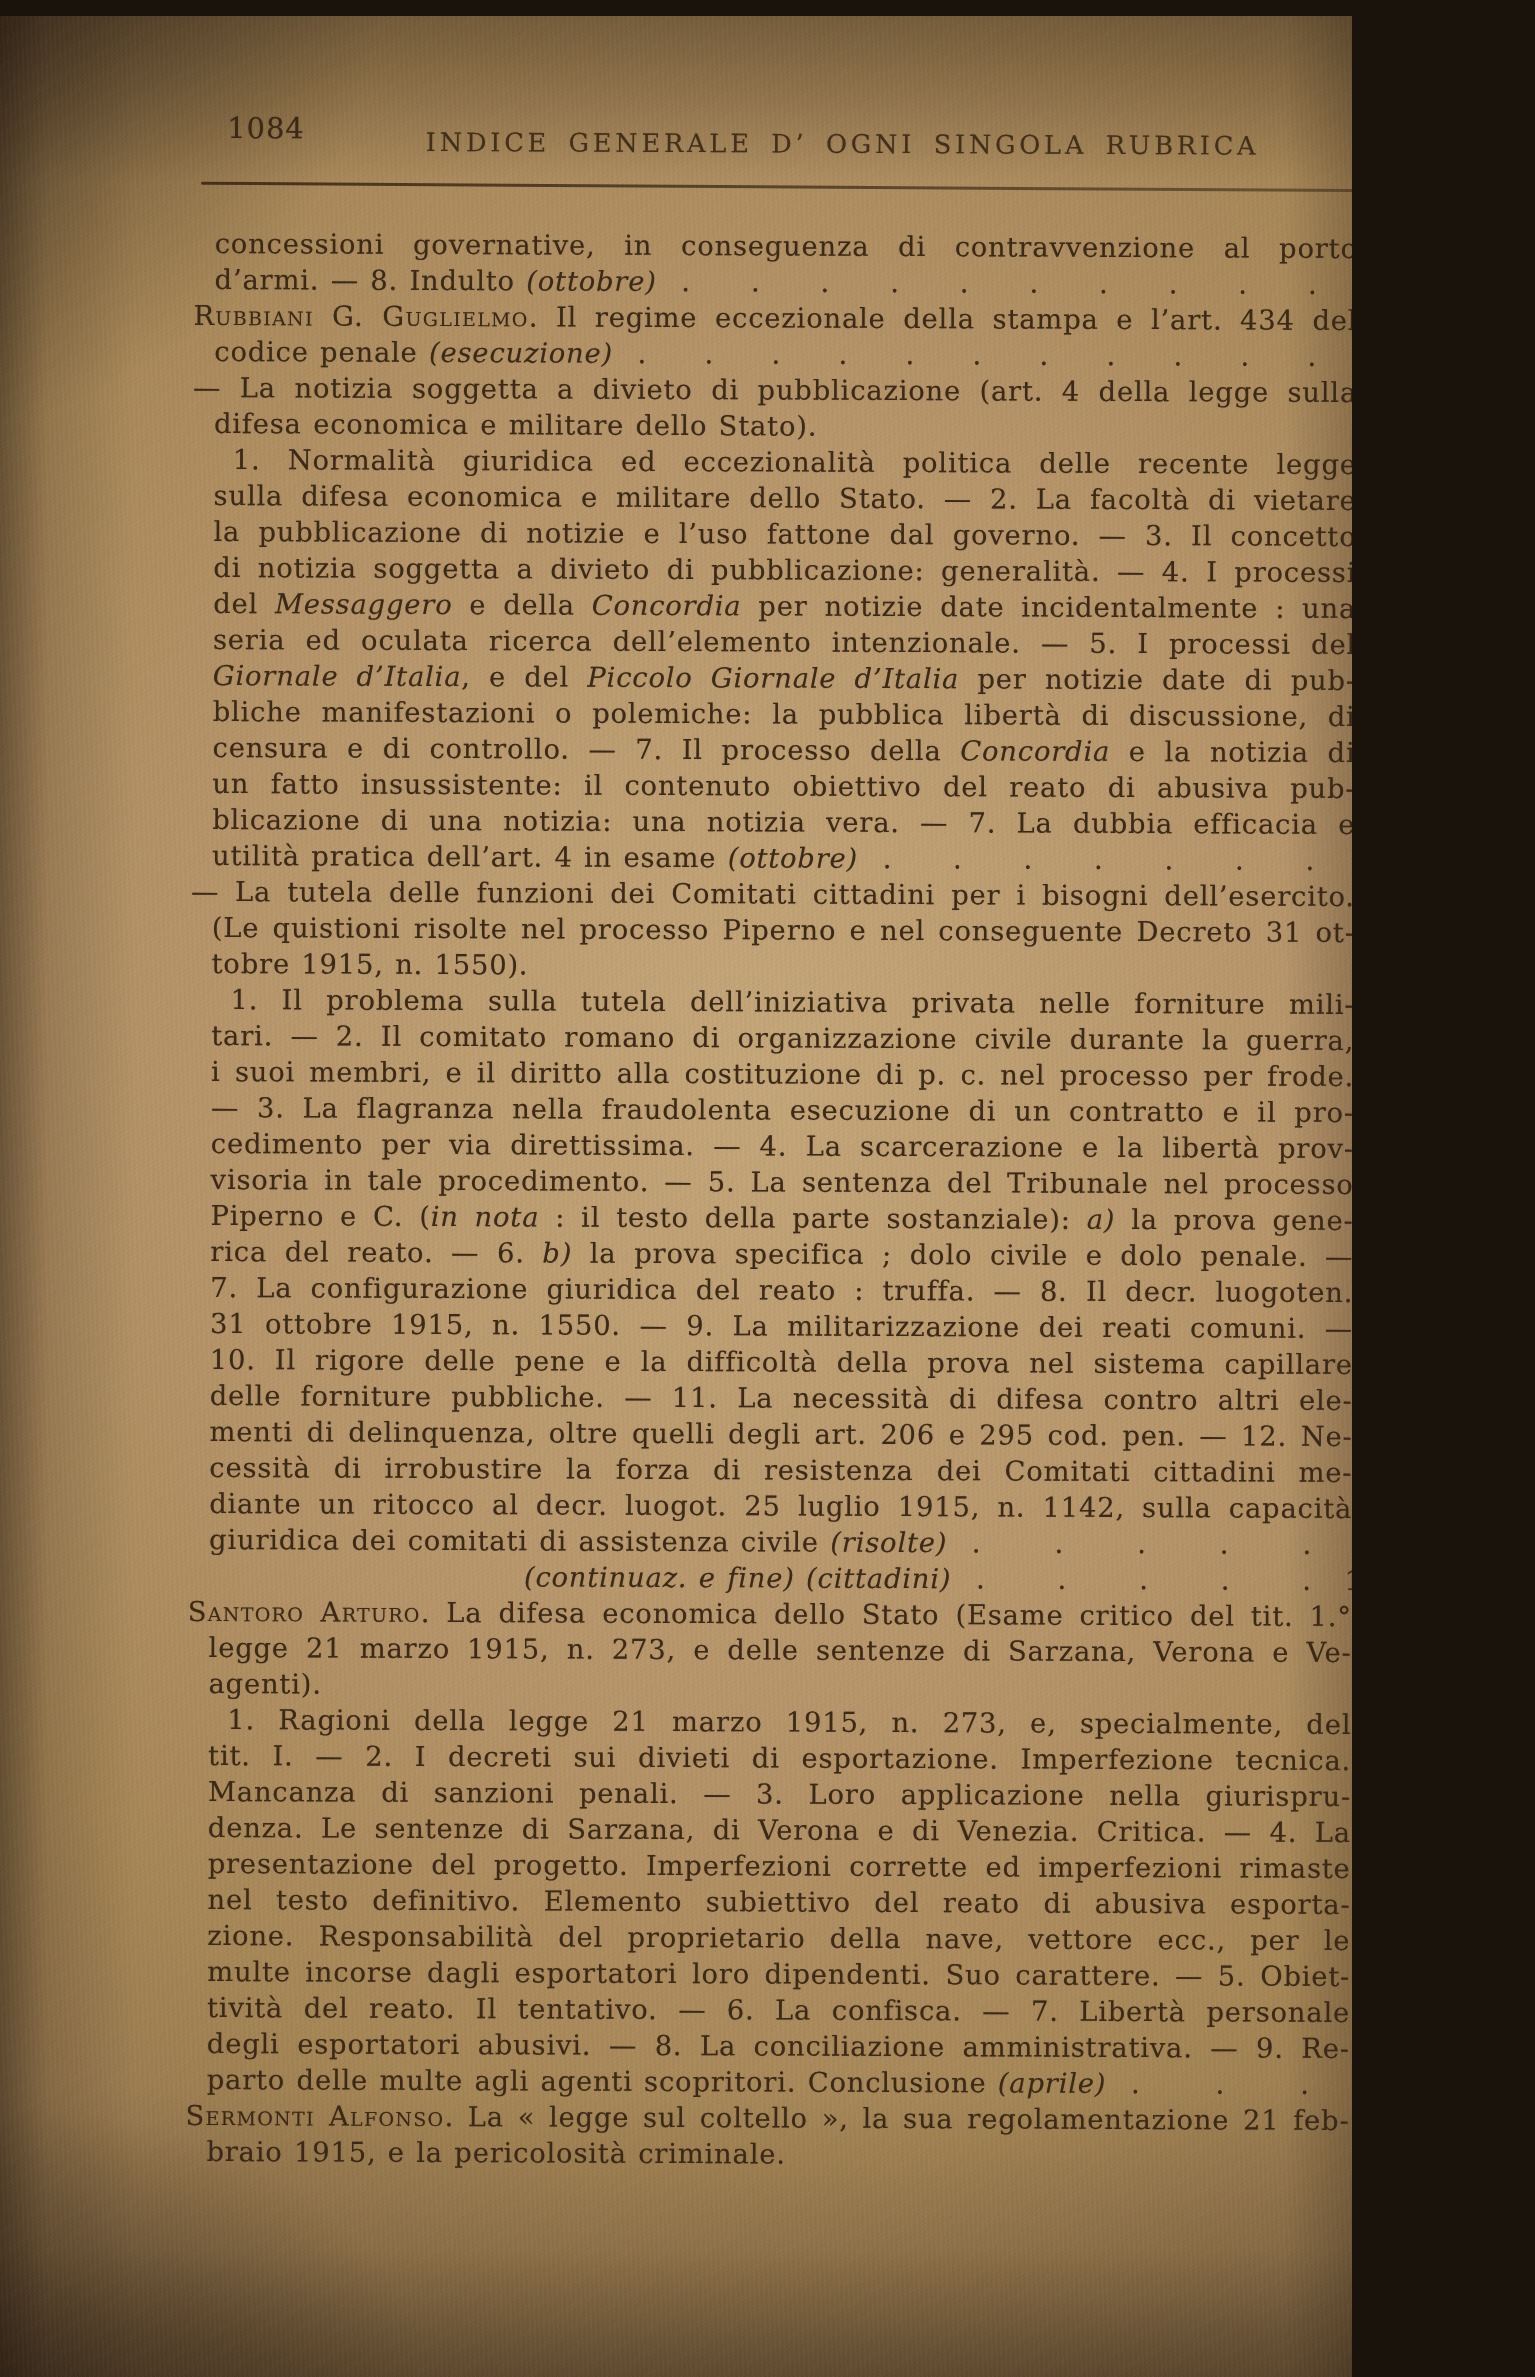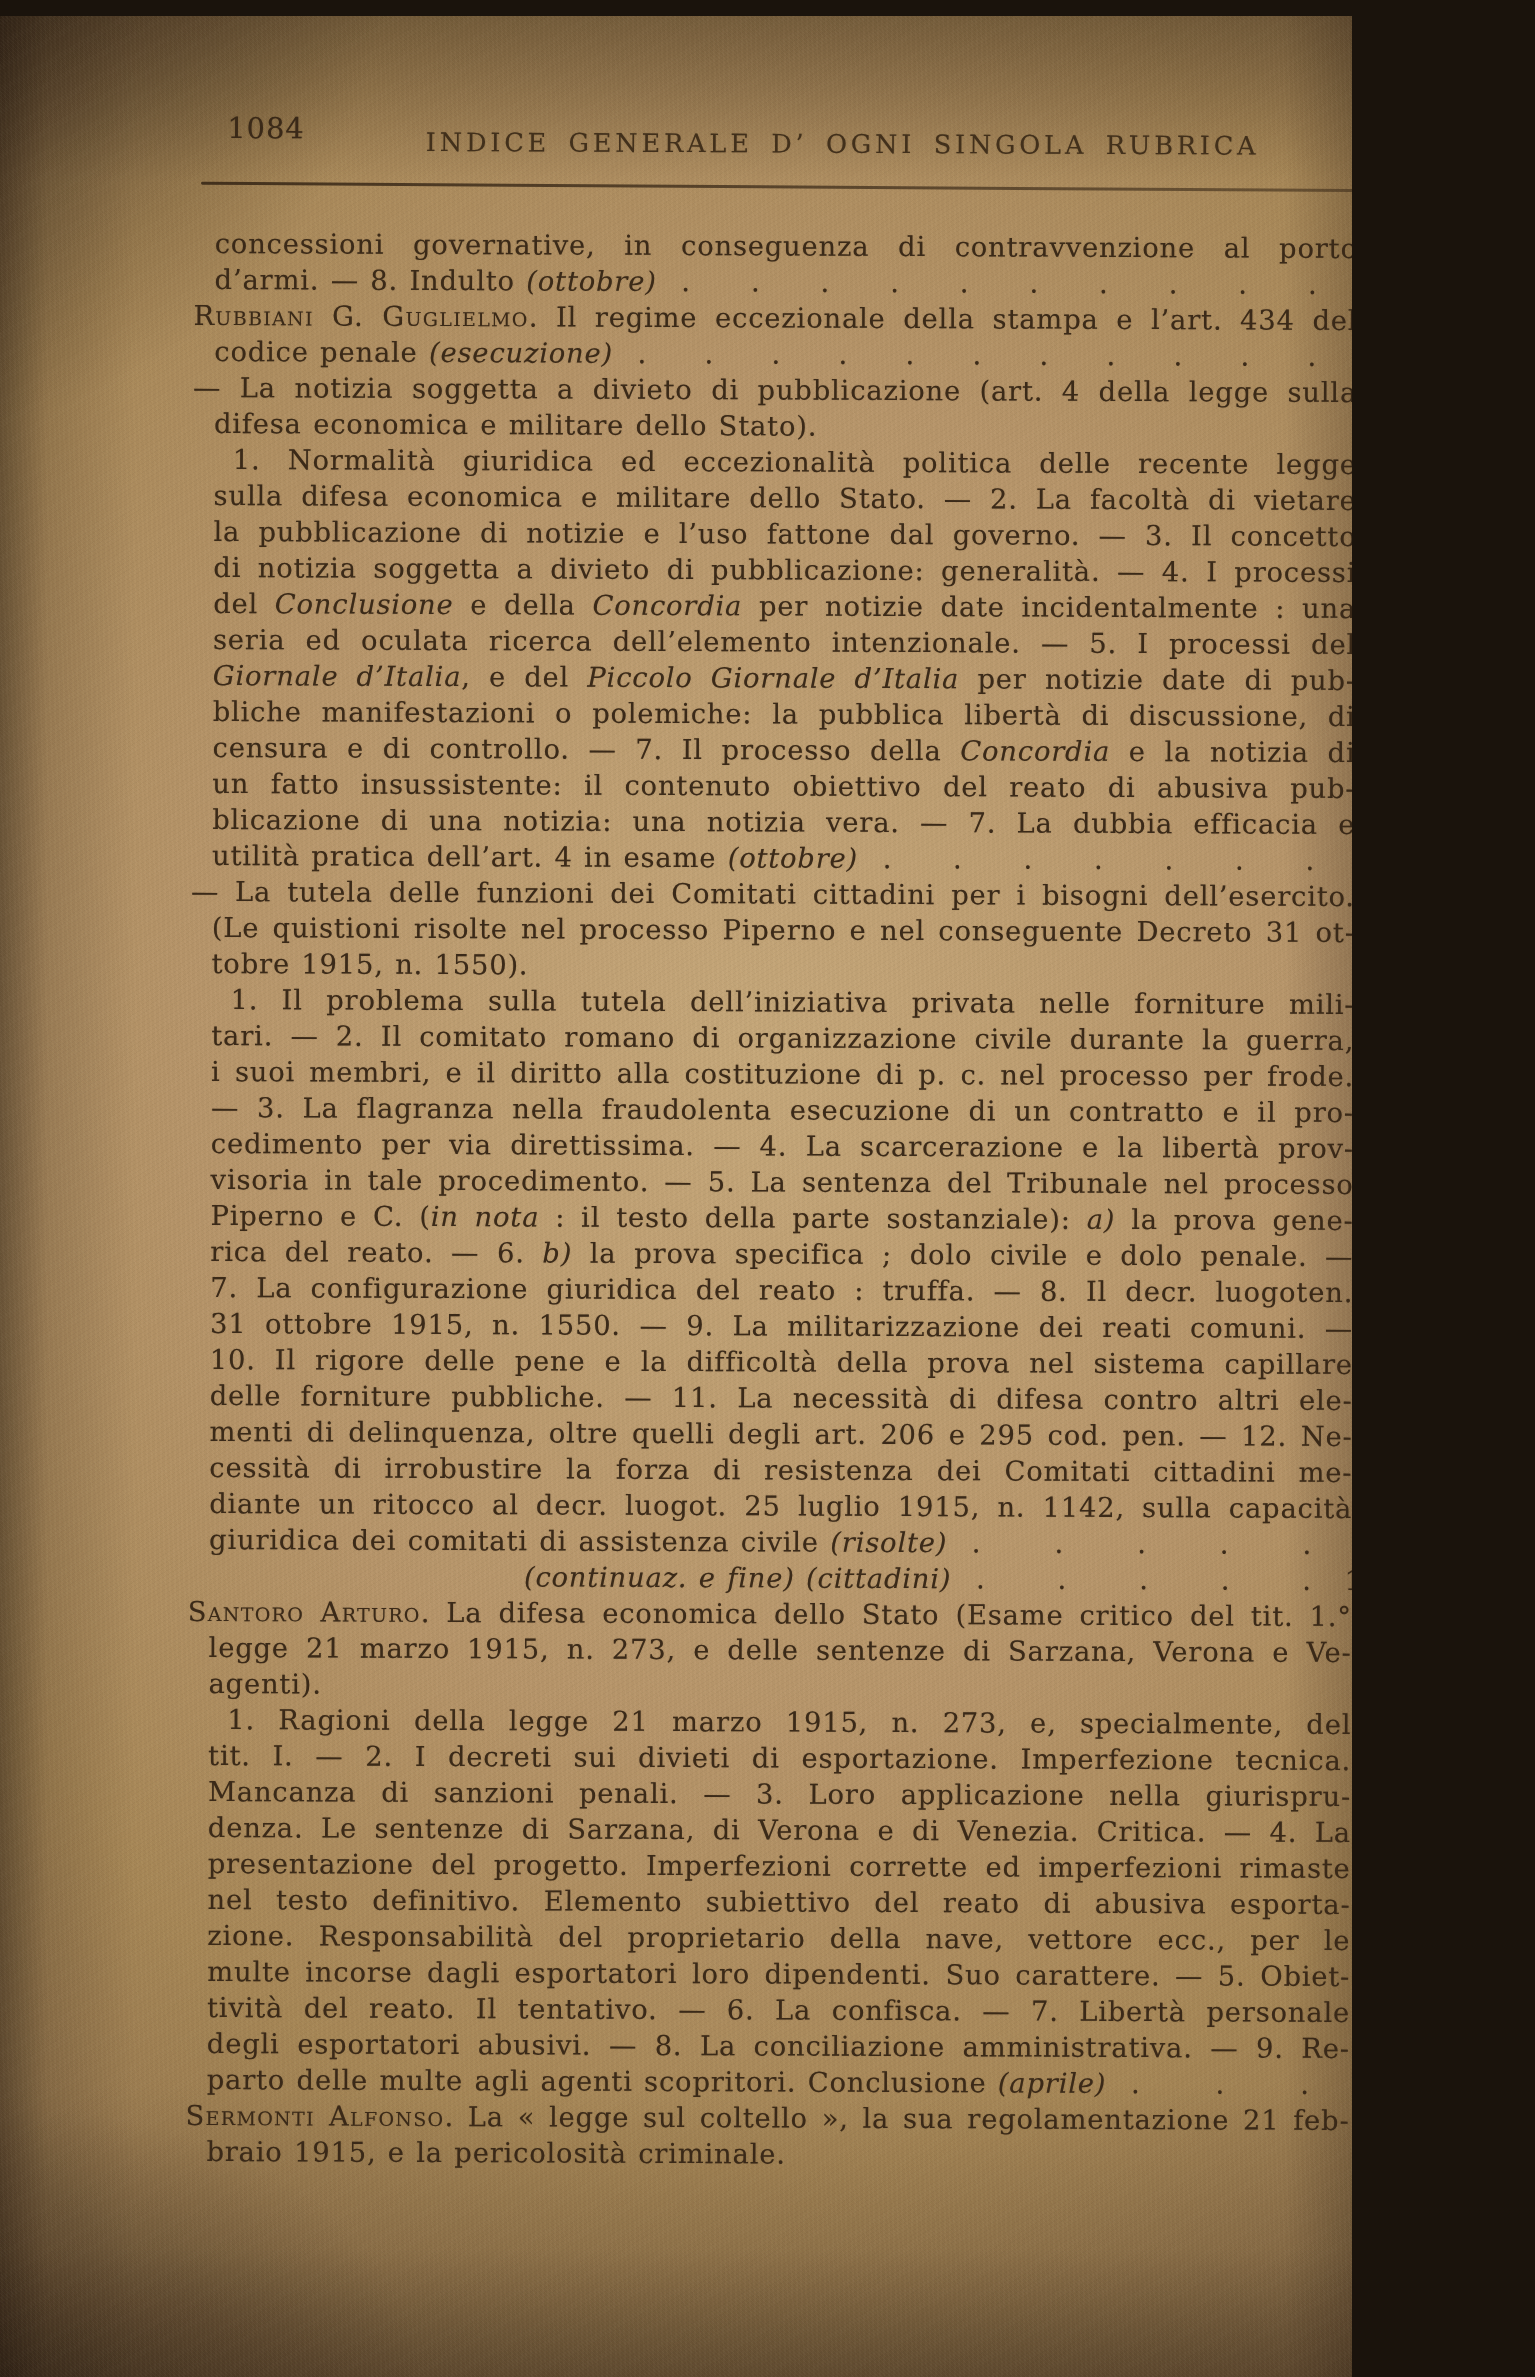--- a/index.html
+++ b/index.html
@@ -116,21 +116,21 @@
             <span>.</span>
           </span>
           <span class="num">800</span>
         </div>
         <div class="line author j"><span class="t">— La notizia soggetta a divieto di pubblicazione (art. 4 della legge sulla</span></div>
         <div class="line body"><span class="t">difesa economica e militare dello Stato).</span></div>
         <div class="line first j"><span class="t">1. Normalità giuridica ed eccezionalità politica delle recente legge</span></div>
         <div class="line body j"><span class="t">sulla difesa economica e militare dello Stato. — 2. La facoltà di vietare</span></div>
         <div class="line body j"><span class="t">la pubblicazione di notizie e l’uso fattone dal governo. — 3. Il concetto</span></div>
         <div class="line body j"><span class="t">di notizia soggetta a divieto di pubblicazione: generalità. — 4. I processi</span></div>
-        <div class="line body j"><span class="t">del <i>Conclusione</i> e della <i>Concordia</i> per notizie date incidentalmente : una</span></div>
+        <div class="line body j"><span class="t">del <i>Messaggero</i> e della <i>Concordia</i> per notizie date incidentalmente : una</span></div>
         <div class="line body j"><span class="t">seria ed oculata ricerca dell’elemento intenzionale. — 5. I processi del</span></div>
         <div class="line body j"><span class="t"><i>Giornale d’Italia</i>, e del <i>Piccolo Giornale d’Italia</i> per notizie date di pub-</span></div>
         <div class="line body j"><span class="t">bliche manifestazioni o polemiche: la pubblica libertà di discussione, di</span></div>
         <div class="line body j"><span class="t">censura e di controllo. — 7. Il processo della <i>Concordia</i> e la notizia di</span></div>
         <div class="line body j"><span class="t">un fatto insussistente: il contenuto obiettivo del reato di abusiva pub-</span></div>
         <div class="line body j"><span class="t">blicazione di una notizia: una notizia vera. — 7. La dubbia efficacia e</span></div>
         <div class="line body dotted">
           <span class="t">utilità pratica dell’art. 4 in esame <i>(ottobre)</i></span>
           <span class="dots">
             <span>.</span>

